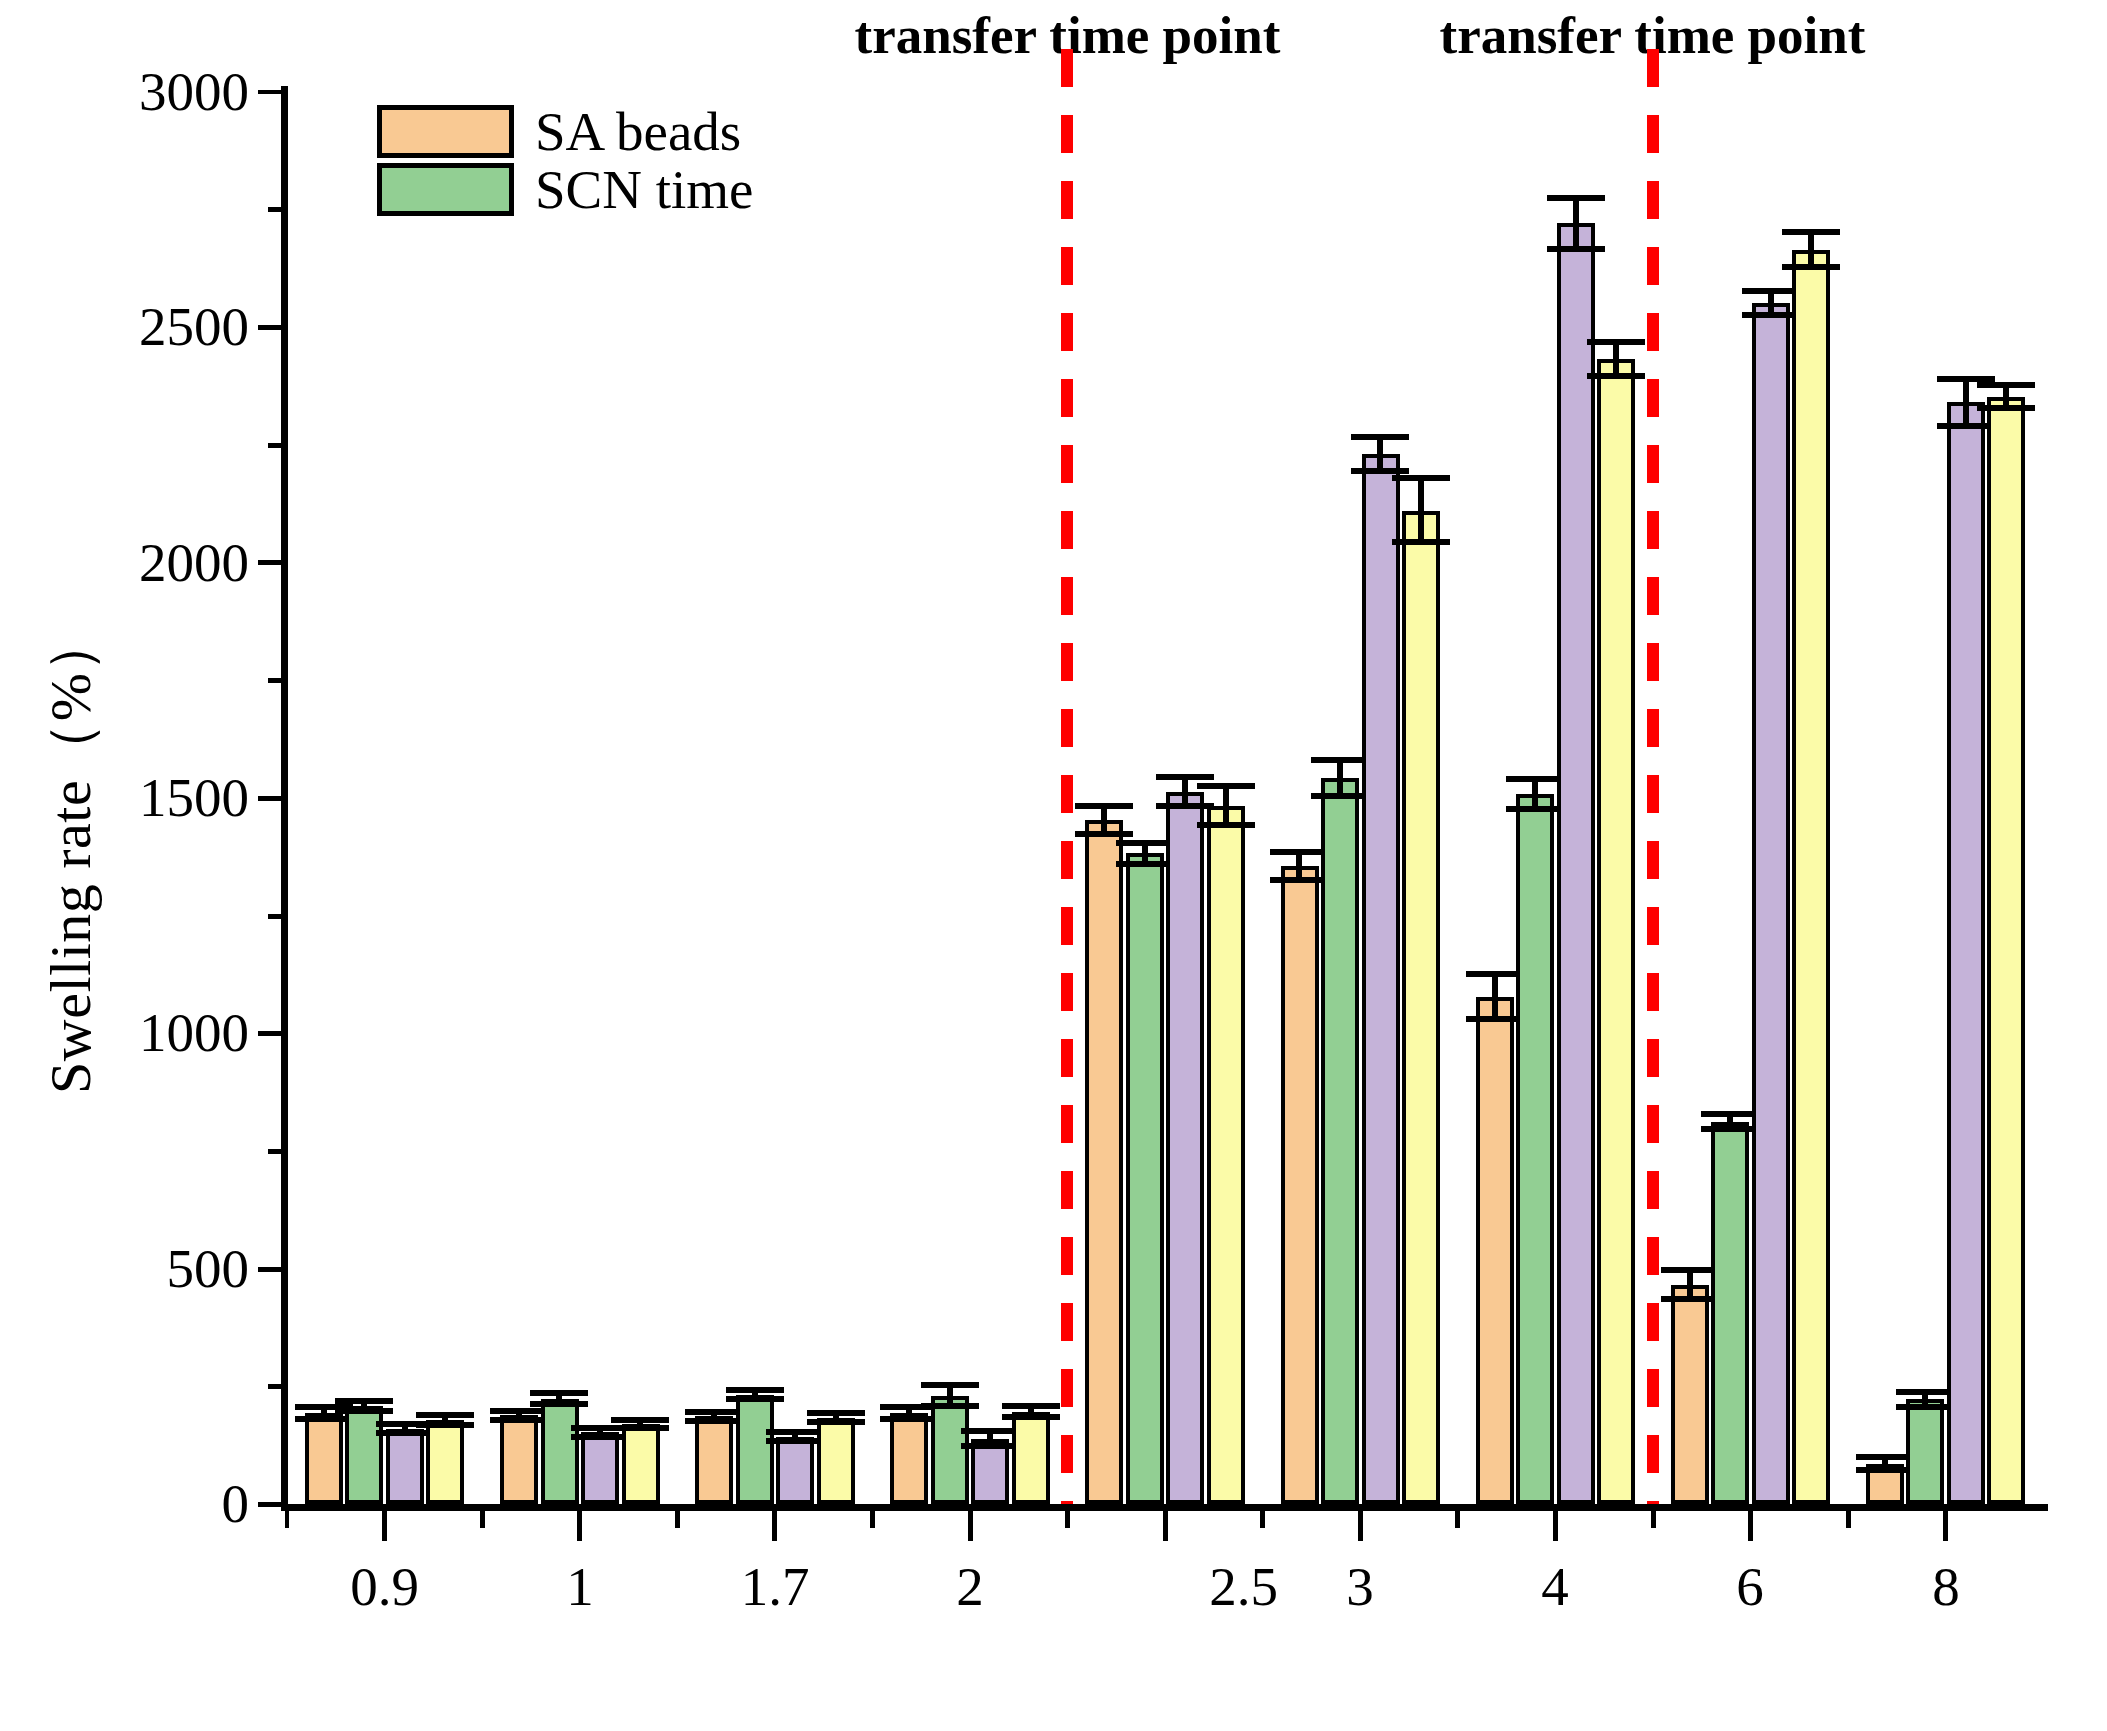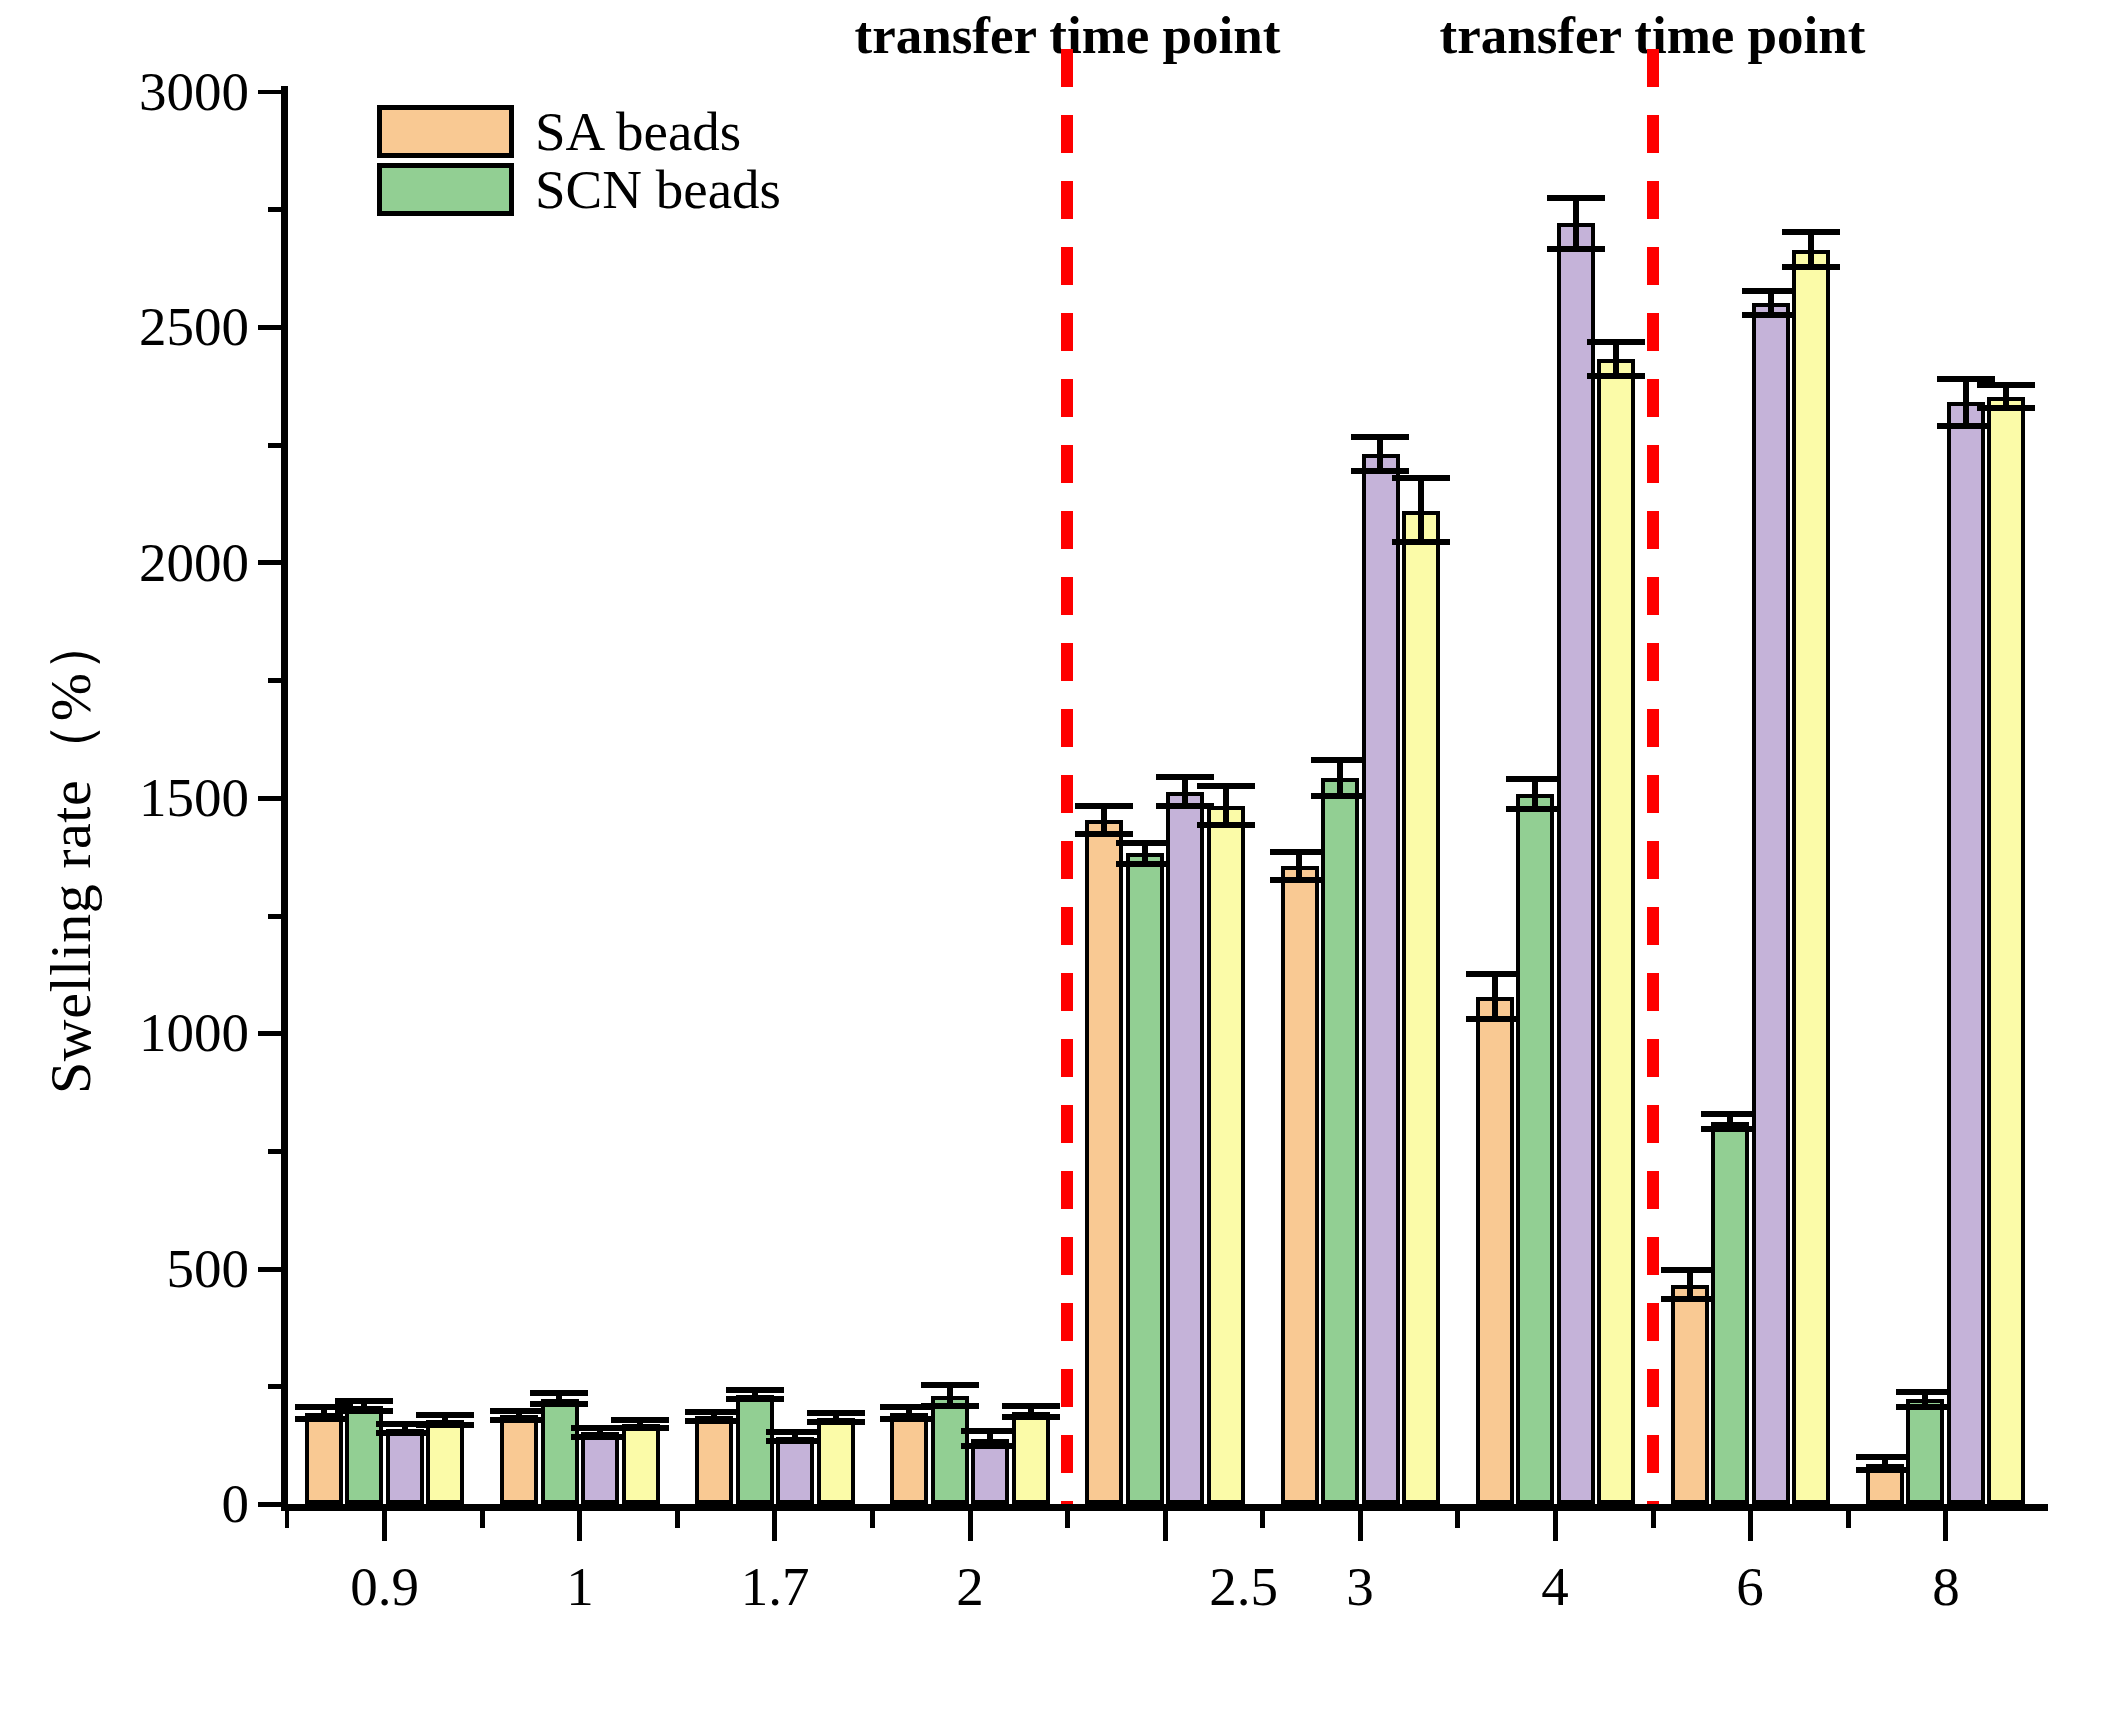--- a/index.html
+++ b/index.html
@@ -496,18 +496,18 @@
       </div>
   </div>
 
   <div id="legend">
       <div class="legend-row">
         <div class="legend-swatch sa"></div>
         <div class="legend-text">SA beads</div>
       </div>
       <div class="legend-row">
         <div class="legend-swatch scn"></div>
-        <div class="legend-text">SCN beads</div>
+        <div class="legend-text">SCN time</div>
       </div>
     </div>
 
 </div>
 
 
 </body></html>

